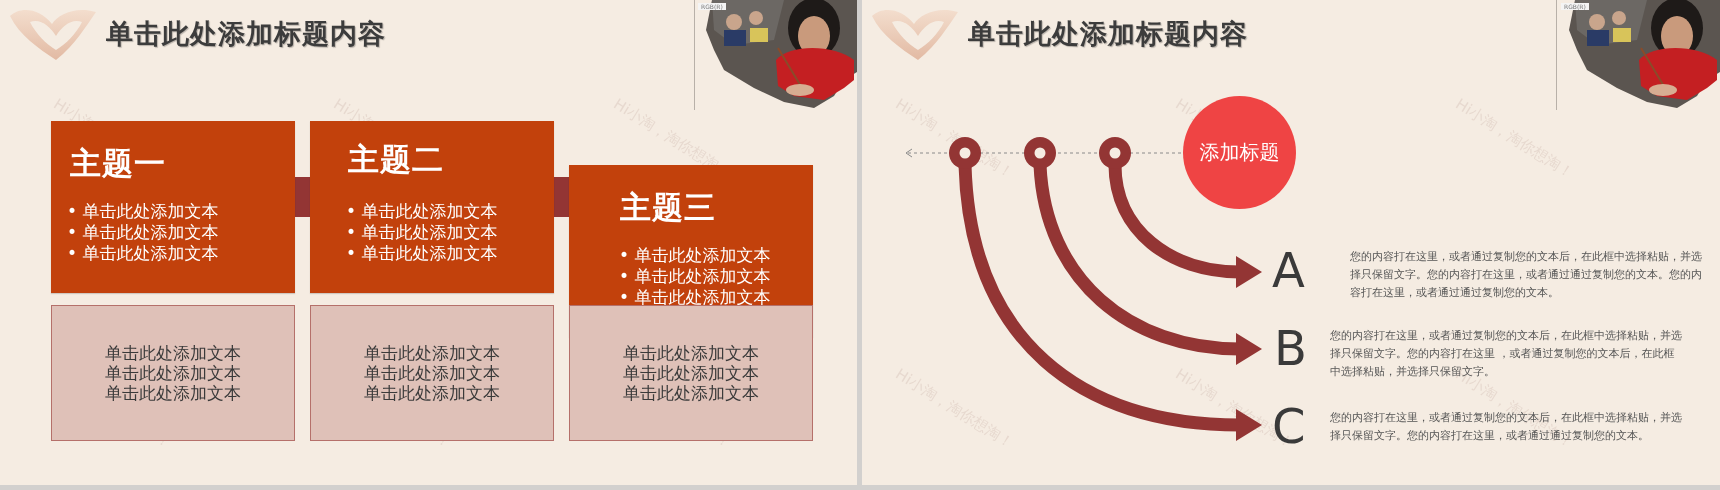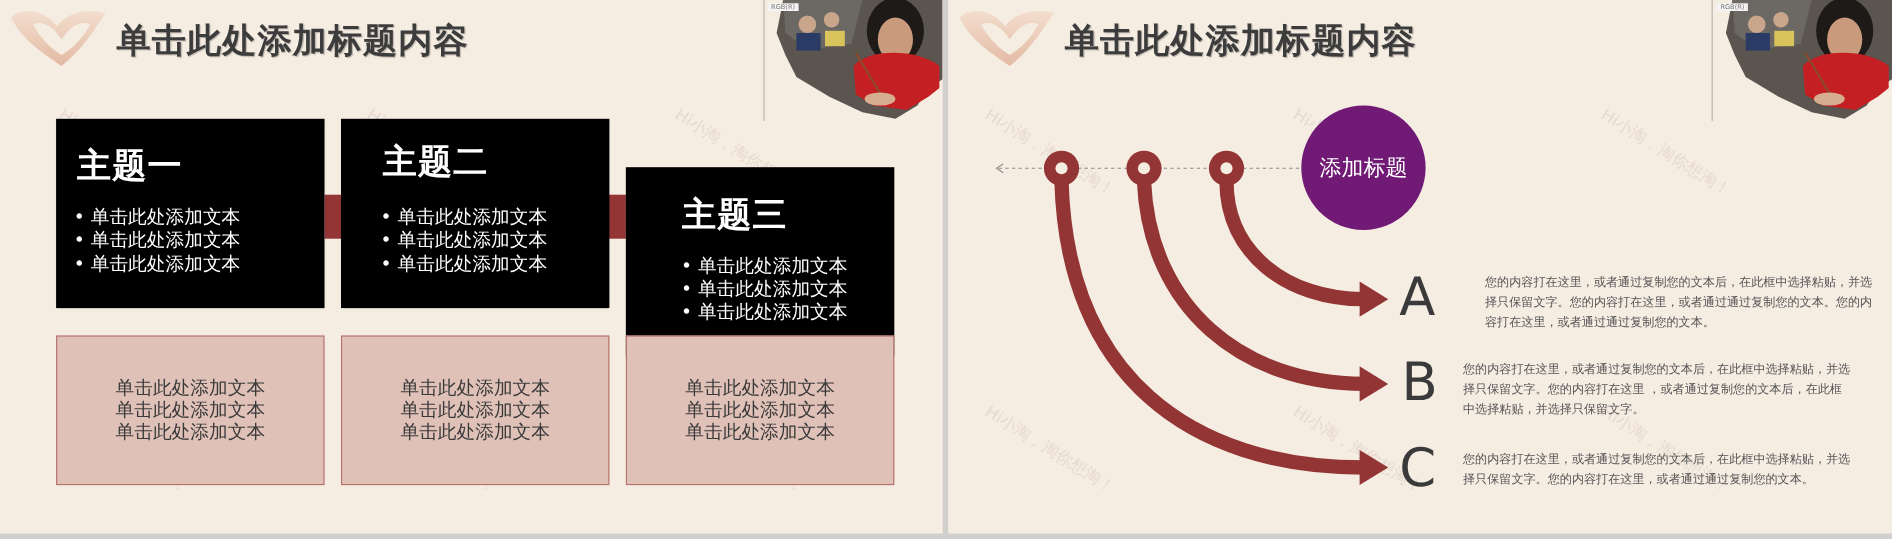--- a/index.html
+++ b/index.html
@@ -2,31 +2,31 @@
 <html><head>
 <meta charset="utf-8">
 <style>
   html,body{margin:0;padding:0;}
   body{width:1720px;height:490px;background:#d2d0ce;position:relative;overflow:hidden;font-family:"DejaVu Sans","Liberation Sans",sans-serif;}
   .slide{position:absolute;top:0;height:485px;background:#f5ece2;overflow:hidden;}
   #slide1{left:0;width:857px;}
   #slide2{left:862px;width:858px;}
   .wm{position:absolute;color:rgba(180,150,140,0.22);font-size:15px;transform:rotate(32deg);transform-origin:left top;white-space:nowrap;pointer-events:none;}
   .heart{position:absolute;left:6px;top:4px;width:100px;height:60px;}
-  .title{position:absolute;left:106px;top:16px;font-size:31px;font-weight:bold;color:#3c3c3c;letter-spacing:1px;text-shadow:1px 1px 1px rgba(0,0,0,0.25);}
+  .title{position:absolute;left:106px;top:16px;font-size:27px;font-weight:bold;color:#3c3c3c;letter-spacing:1px;text-shadow:1px 1px 1px rgba(0,0,0,0.25);}
   .photo{position:absolute;top:0;width:163px;height:110px;}
   .photo-line{position:absolute;top:0;width:1px;height:110px;background:#b8b0a8;}
   .rgb-tag{position:absolute;top:3px;font-size:6px;color:#777;background:#f4f4f4;padding:0 3px;}
-  .redbox{position:absolute;top:108px;height:172px;width:244px;background:#000000;color:#fff;box-shadow:0 1px 1px rgba(0,0,0,0.15);}
+  .redbox{position:absolute;top:121px;height:172px;width:244px;background:#c2410c;color:#fff;box-shadow:0 1px 1px rgba(0,0,0,0.15);}
   .conn{position:absolute;top:177px;height:40px;background:#933534;}
   .redbox .head{position:absolute;top:22px;font-size:31px;font-weight:bold;letter-spacing:1px;}
   .redbox ul{position:absolute;top:80px;margin:0;padding:0;list-style:none;font-size:17px;line-height:21px;}
   .redbox li:before{content:"• ";}
   .pinkbox{position:absolute;top:305px;height:134px;width:242px;background:#dfc1b8;border:1px solid #b5706a;color:#3a3a3a;font-size:17px;line-height:20px;text-align:center;display:flex;flex-direction:column;justify-content:center;}
-  .circle{position:absolute;left:1183px;top:96px;width:113px;height:113px;border-radius:50%;background:#701a75;color:#fff;font-size:20px;display:flex;align-items:center;justify-content:center;}
+  .circle{position:absolute;left:1183px;top:96px;width:113px;height:113px;border-radius:50%;background:#ef4444;color:#fff;font-size:20px;display:flex;align-items:center;justify-content:center;}
   .letter{position:absolute;font-family:"DejaVu Sans","Liberation Sans",sans-serif;font-size:48px;color:#3a3a3a;}
   .para{position:absolute;left:1330px;width:355px;font-size:11px;line-height:18px;color:#555;}
 </style>
 </head>
 <body>
 
 <div class="slide" id="slide1">
   <div class="wm" style="left:60px;top:95px;">Hi小淘，淘你想淘！</div>
   <div class="wm" style="left:340px;top:95px;">Hi小淘，淘你想淘！</div>
   <div class="wm" style="left:620px;top:95px;">Hi小淘，淘你想淘！</div>

